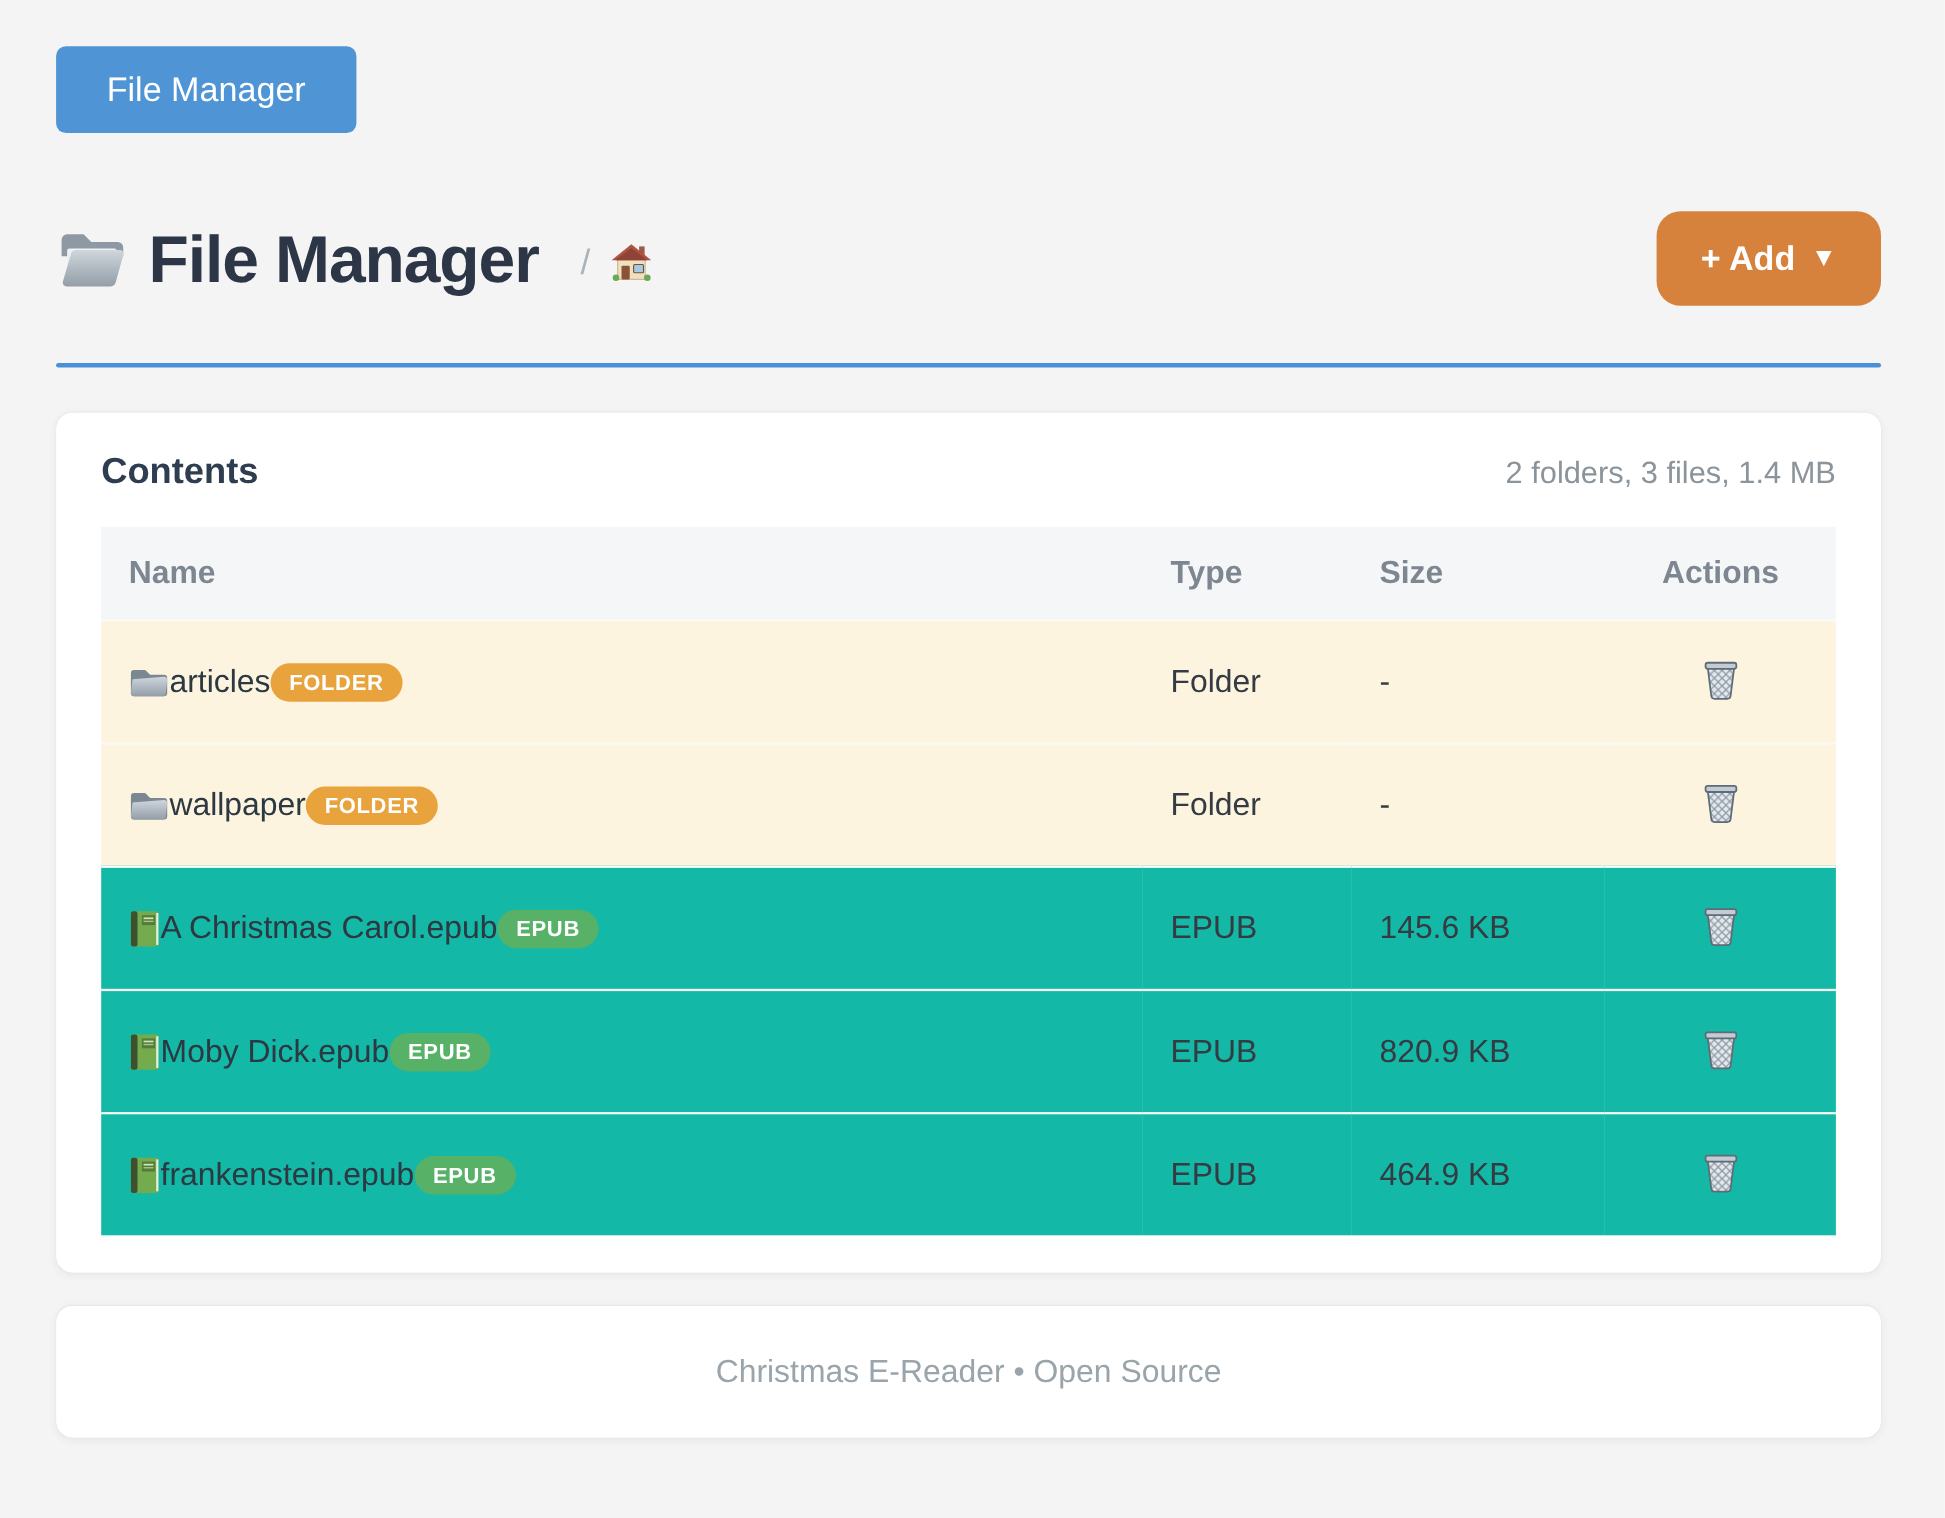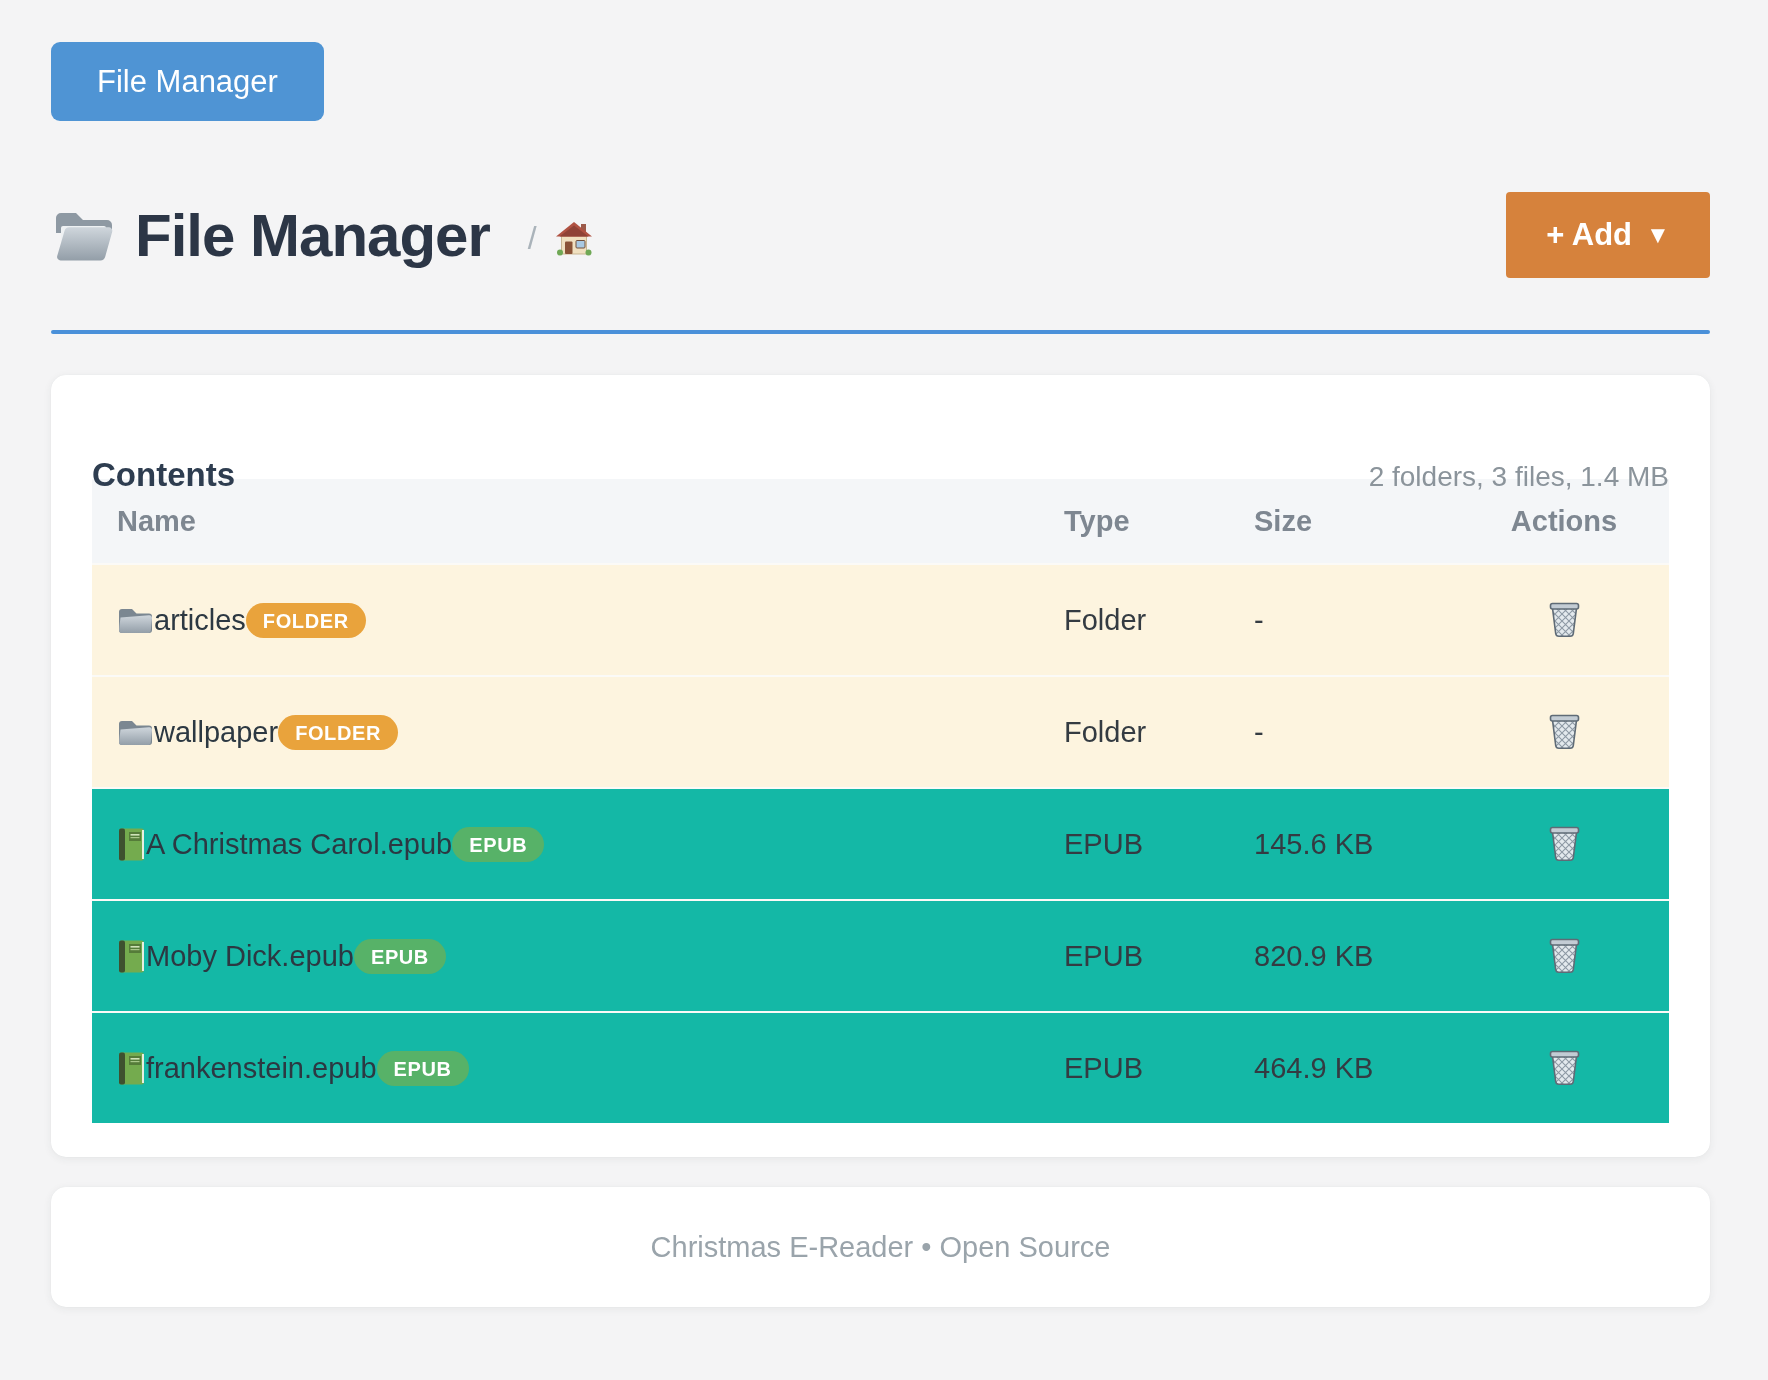--- a/index.html
+++ b/index.html
@@ -22,37 +22,37 @@
   }
 
   
   .title-row { margin-top:52px; height:124px; display:flex; align-items:center; justify-content:space-between; }
   .title-left { display:flex; align-items:center; }
   .page-title { font-size:60px; font-weight:700; letter-spacing:-1px; color:#2c3646; margin-left:20px; }
   .crumb-sep { font-size:32px; color:#aab3ba; margin:6px 0 0 38px; }
   .crumb-home { margin:8px 0 0 18px; display:inline-flex; cursor:pointer; }
   .add-btn {
     background:#d6823c; color:#fff; border:none; cursor:pointer;
-    height:86px; width:204px; border-radius:4px;
+    height:86px; width:204px; border-radius:22px;
     font-size:31px; font-weight:700; font-family:inherit;
     display:inline-flex; align-items:center; justify-content:center; gap:14px;
   }
   .add-caret { font-size:24px; }
 
   .title-rule { margin-top:33px; height:4px; background:#4a90d9; border-radius:2px; }
 
   
   .card {
     background:#ffffff; border-radius:15px;
     box-shadow:0 2px 8px rgba(40,50,60,0.07), 0 0 1px rgba(40,50,60,0.08);
   }
   .contents-card { margin-top:41px; padding:34px 41px 34px 41px; }
 
   .card-head { display:flex; align-items:baseline; justify-content:space-between; height:44px; }
-  .card-title { font-size:33px; font-weight:700; color:#2e3d50;margin-top:47px; }
+  .card-title { font-size:33px; font-weight:700; color:#2e3d50; }
   .card-summary { font-size:28px; color:#8b949b; }
 
   
   table { width:100%; border-collapse:separate; border-spacing:0; margin-top:26px; }
   thead th {
     background:#f4f6f8; height:84px; text-align:left;
     font-size:29px; font-weight:700; color:#7e8791; padding:0 0 0 25px;
   }
   th.col-actions { text-align:center; padding:0; }
   tbody td { height:112px; font-size:29px; color:#343b42; padding:0 0 0 25px; border-top:2px solid #fbfaf7; }

